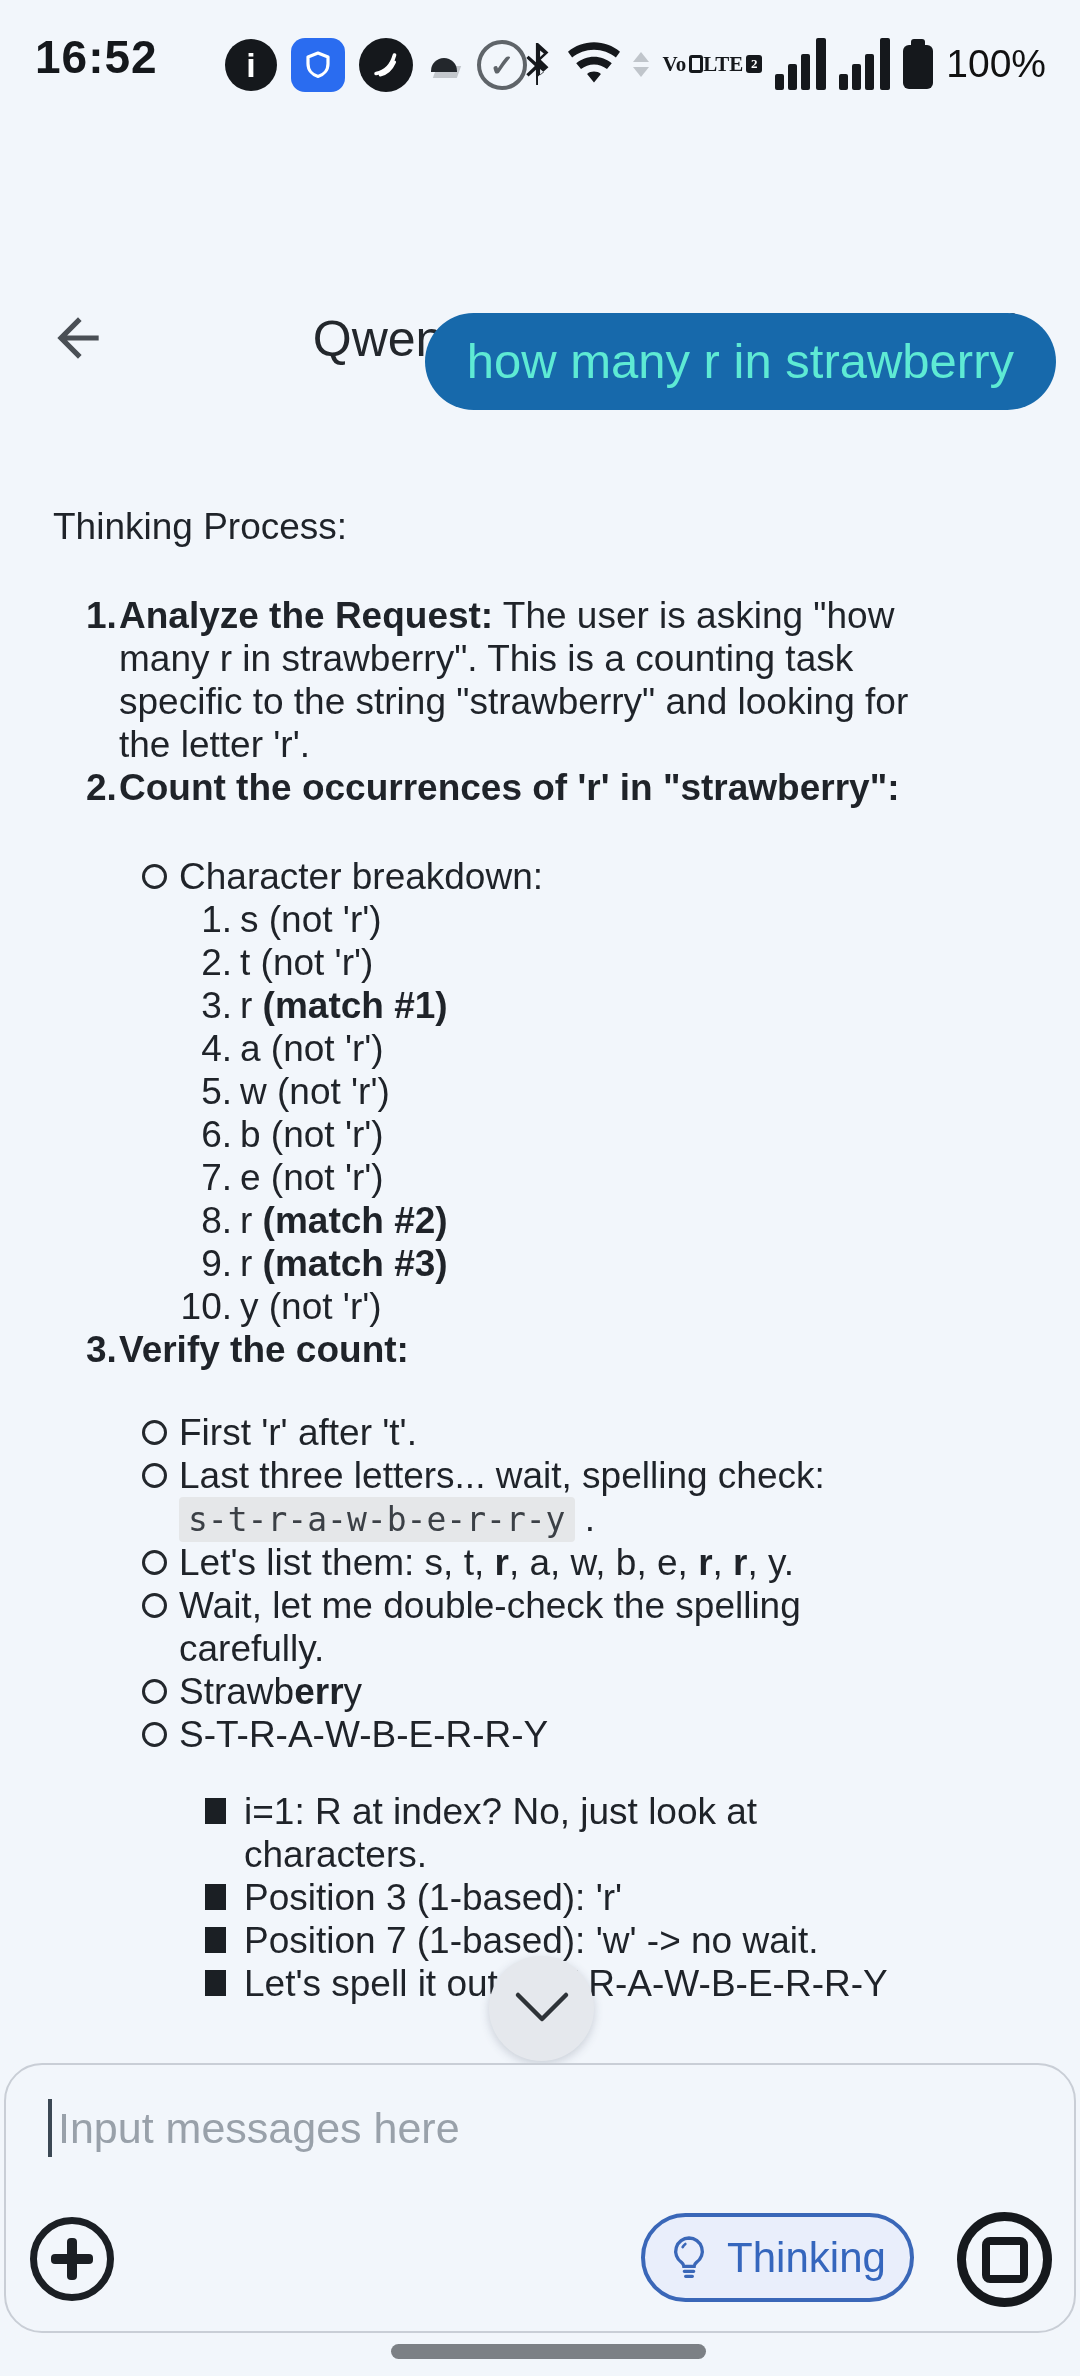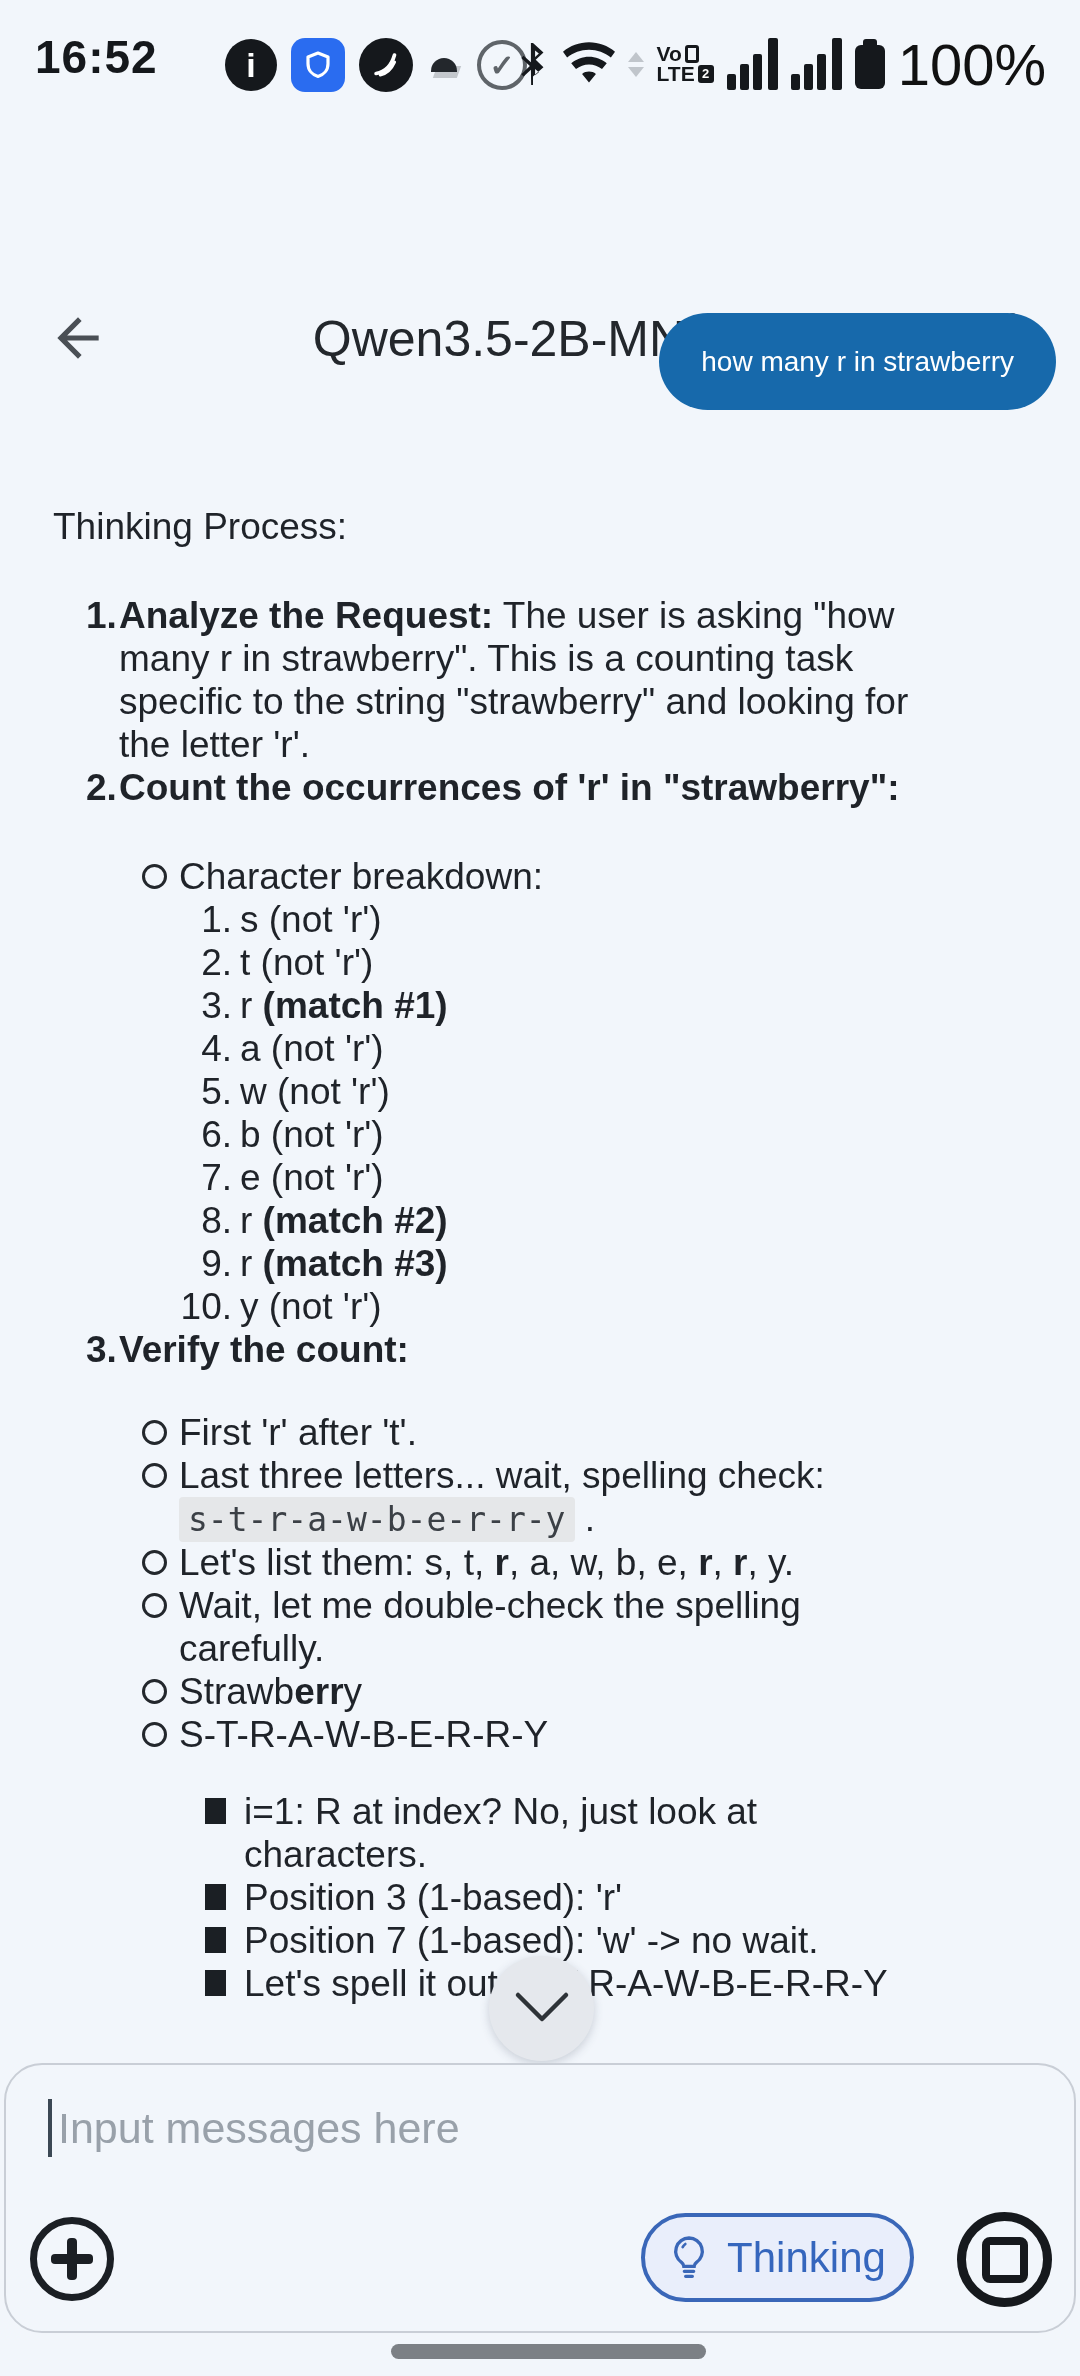--- a/index.html
+++ b/index.html
@@ -14,44 +14,44 @@
   .ic-shield{width:54px;height:54px;border-radius:14px;background:#2a6cf0;display:flex;align-items:center;justify-content:center;}
   .ic-wing{width:54px;height:54px;border-radius:50%;background:#15181c;display:flex;align-items:center;justify-content:center;}
   .ic-android{width:36px;height:30px;position:relative;}
   .ic-android .dome{position:absolute;left:4px;top:8px;width:26px;height:14px;background:#23272c;border-radius:13px 13px 0 0;}
   .ic-android .sh{position:absolute;left:8px;top:16px;width:24px;height:12px;background:#c3c7cc;transform:skewX(-20deg);}
   .ic-check{width:50px;height:50px;border-radius:50%;border:4px solid #5f6469;box-sizing:border-box;color:#5f6469;display:flex;align-items:center;justify-content:center;font-size:30px;font-weight:700;}
   .right-icons{position:absolute;right:34px;top:34px;display:flex;align-items:center;gap:13px;height:60px;}
   .updown{display:flex;flex-direction:column;gap:5px;}
   .tri-up{width:0;height:0;border-left:8px solid transparent;border-right:8px solid transparent;border-bottom:10px solid #c0c5cb;}
   .tri-dn{width:0;height:0;border-left:8px solid transparent;border-right:8px solid transparent;border-top:10px solid #c0c5cb;}
-  .volte{display:flex;flex-direction:column;line-height:20px;font-size:21px;font-weight:700;color:#15181c;}
+  .volte{display:flex;flex-direction:row;line-height:20px;font-size:21px;font-weight:700;color:#15181c;font-family:Liberation Serif, serif;}
   .volte .r1,.volte .r2{display:flex;align-items:center;gap:3px;}
   .sim1{width:14px;height:18px;border:3px solid #15181c;border-radius:3px;box-sizing:border-box;}
   .sim2{width:16px;height:18px;background:#15181c;border-radius:3px;color:#fff;font-size:13px;font-weight:700;display:flex;align-items:center;justify-content:center;}
   .sigbars{display:flex;align-items:flex-end;gap:4px;height:52px;}
   .sigbars i{display:block;width:9px;background:#15181c;border-radius:2px;}
   .battery{position:relative;width:30px;height:50px;}
   .battery .nub{position:absolute;left:8px;top:0;width:14px;height:7px;background:#15181c;border-radius:3px 3px 0 0;}
   .battery .bod{position:absolute;left:0;top:6px;width:30px;height:44px;background:#15181c;border-radius:6px;}
-  .batpct{font-size:58px;font-weight:500;color:#111;}
+  .batpct{font-size:39px;font-weight:500;color:#111;}
 
   
   .appbar{position:absolute;left:0;top:128px;width:100%;height:130px;}
   .back{position:absolute;left:46px;top:178px;width:64px;height:64px;display:flex;align-items:center;justify-content:center;}
   .titlewrap{position:absolute;left:0;top:182px;width:100%;display:flex;align-items:center;justify-content:center;gap:20px;}
   .title{font-size:50px;color:#23272c;}
   .caret{width:0;height:0;border-left:13px solid transparent;border-right:13px solid transparent;border-top:17px solid #2a2e33;margin-top:6px;}
   .phone-btn{position:absolute;right:142px;top:176px;width:64px;height:64px;display:flex;align-items:center;justify-content:center;}
   .menu-btn{position:absolute;right:48px;top:176px;width:40px;height:66px;display:flex;flex-direction:column;align-items:center;justify-content:center;gap:11px;}
   .menu-btn i{width:9px;height:9px;border-radius:50%;background:#3a3f44;}
 
   
-  .bubble{position:absolute;right:24px;top:313px;height:97px;line-height:97px;background:#1769ab;color:#ffffff;
-          font-size:28px;padding:0 42px;border-radius:49px;white-space:nowrap;}
+  .bubble{position:absolute;right:24px;top:313px;height:97px;line-height:97px;background:#1769ab;color:#5eead4;
+          font-size:49px;padding:0 42px;border-radius:49px;white-space:nowrap;}
 
   
   .chat{position:absolute;left:53px;top:505px;width:992px;font-size:37px;line-height:43px;color:#1f2329;}
   .chat .b{font-weight:700;}
   .ln{white-space:nowrap;}
   .step{position:relative;padding-left:66px;}
   .step .mk{position:absolute;left:33px;top:0;font-weight:700;}
   .cont{padding-left:66px;}
   .bullet{position:relative;padding-left:126px;}
   .bullet .o{position:absolute;left:89px;top:9px;width:19px;height:19px;border:3.5px solid #23272c;border-radius:50%;box-sizing:content-box;}

